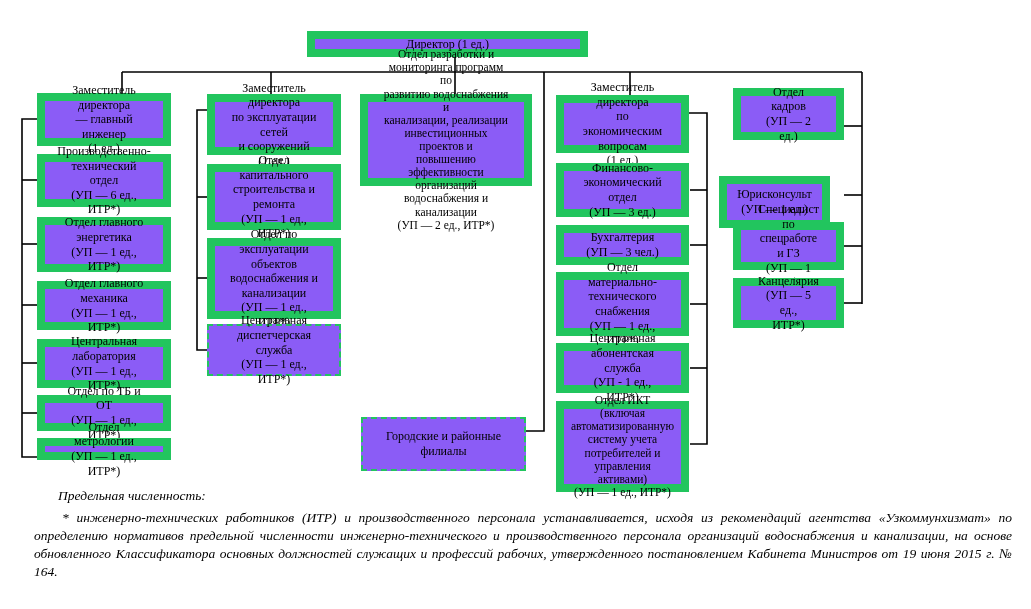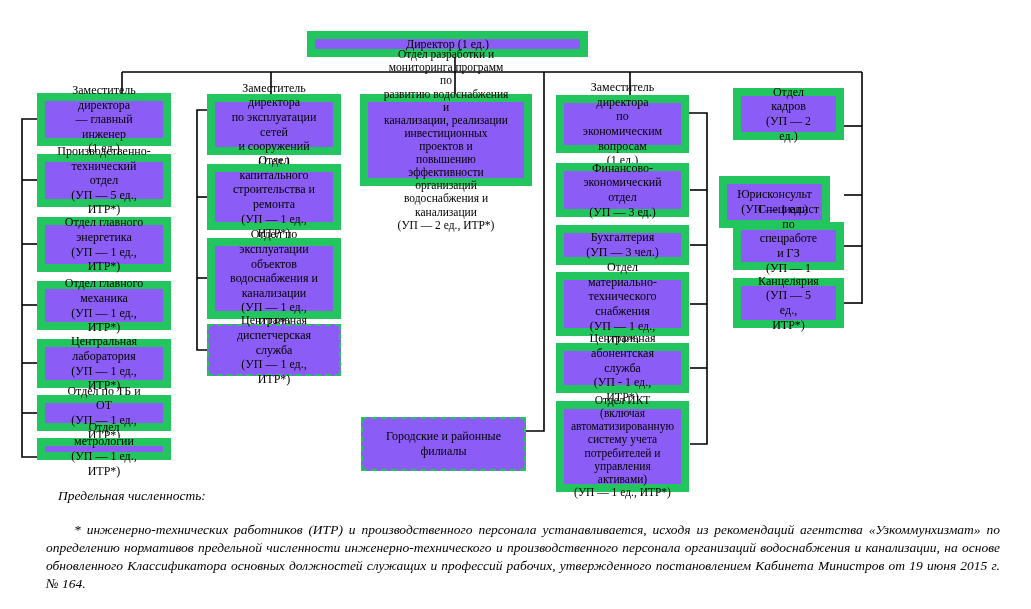--- a/index.html
+++ b/index.html
@@ -13,21 +13,21 @@
     display:flex;align-items:center;justify-content:center;text-align:center;
     white-space:pre-line;font-size:12px;line-height:1.22;padding:2px 15px;
   }
   .dashed{border-style:dashed;border-width:2px;}
   .tight{font-size:11.5px;line-height:1.14;}
   .footnote{
     position:absolute;left:30px;top:487px;width:986px;
     font-style:italic;font-size:13.5px;line-height:18px;
   }
   .fn-indent{padding-left:28px;}
-  .fn-para{margin:16px;text-align:justify;text-indent:28px;}
+  .fn-para{margin:4px;text-align:justify;text-indent:28px;}
 </style>
 </head>
 <body>
 
 <div class="page">
 
   <svg class="connectors" width="1031" height="609" viewBox="0 0 1031 609">
     <g stroke="#000" stroke-width="1.6" fill="none">
       <path d="M455,57 V72"></path>
       <path d="M122,72 H862"></path>
@@ -58,21 +58,21 @@
     </g>
   </svg>
 
   <div class="box" style="left:307px;top:31px;width:281px;height:26px">Директор (1 ед.)</div>
 
   <div class="box" style="left:37px;top:93px;width:134px;height:53px">Заместитель директора
 — главный инженер
 (1 ед.)</div>
   <div class="box" style="left:37px;top:154px;width:134px;height:53px">Производственно-
 технический отдел
-(УП — 5 ед., ИТР*)</div>
+(УП — 6 ед., ИТР*)</div>
   <div class="box" style="left:37px;top:217px;width:134px;height:55px">Отдел главного
 энергетика
 (УП — 1 ед., ИТР*)</div>
   <div class="box" style="left:37px;top:281px;width:134px;height:49px">Отдел главного
 механика
 (УП — 1 ед., ИТР*)</div>
   <div class="box" style="left:37px;top:339px;width:134px;height:49px">Центральная
 лаборатория
 (УП — 1 ед., ИТР*)</div>
   <div class="box" style="left:37px;top:395px;width:134px;height:36px">Отдел по ТБ и ОТ

